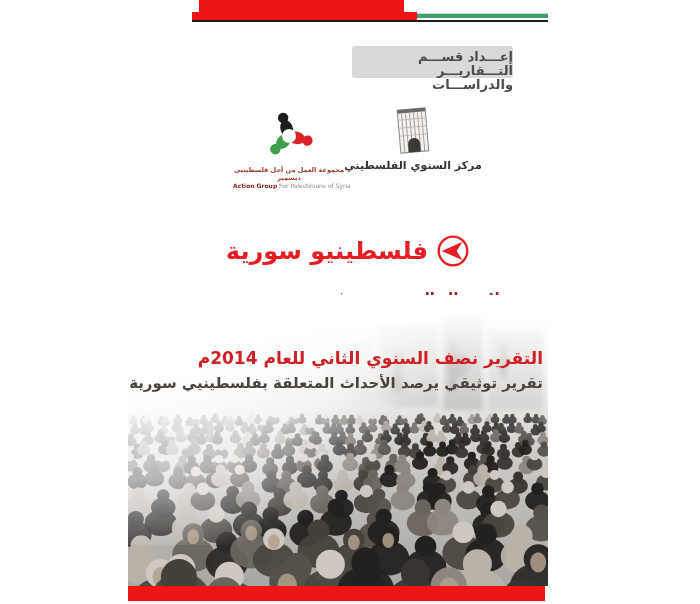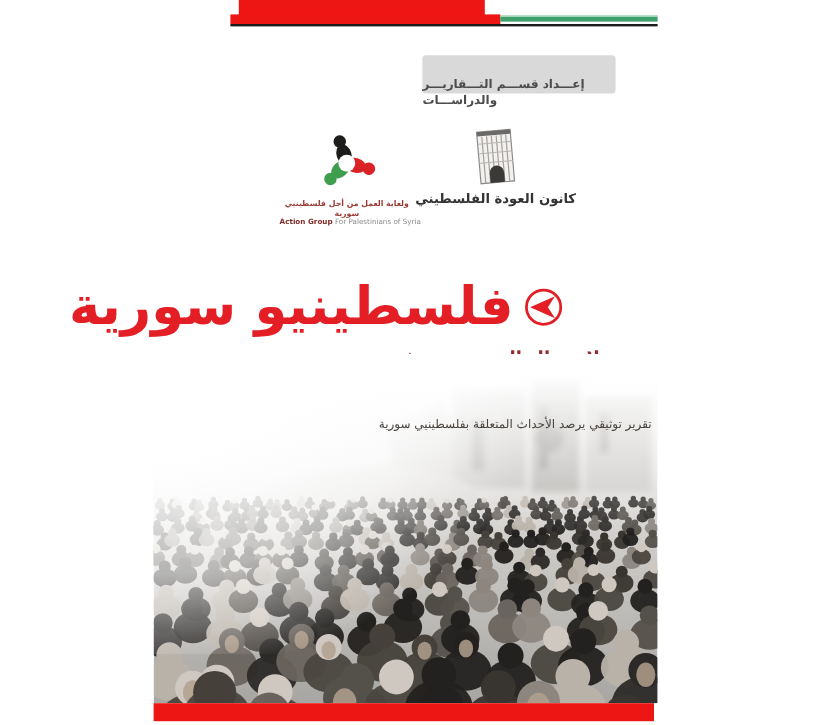--- a/index.html
+++ b/index.html
@@ -8,42 +8,42 @@
   .abs{position:absolute;}
 
   
   .banner-block{left:199px;top:0;width:205px;height:13px;background:#ee1515;}
   .banner-bar{left:192px;top:12px;width:225px;height:8px;background:#ee1515;}
   .banner-green{left:417px;top:13px;width:131px;height:4px;background:#3ea06b;border-top:1px solid #bfe3cf;}
   .banner-black{left:192px;top:19.5px;width:356px;height:2.5px;background:#1b1b1b;}
 
   
   .prepared-box{left:352px;top:46px;width:161px;height:32px;background:#d9d9d9;border-radius:3px;
-    direction:rtl;text-align:left;color:#4c4c4c;font-weight:bold;font-size:10px;line-height:14px;padding-top:18px;box-sizing:border-box;}
+    direction:rtl;text-align:right;color:#4c4c4c;font-weight:bold;font-size:13px;line-height:14px;padding-top:4px;box-sizing:border-box;}
 
   
   .ag-logo{left:233px;top:108px;width:112px;text-align:center;}
   .ag-logo .emblem{display:block;margin:0 auto 2px auto;}
   .ag-ar{direction:rtl;font-size:6.5px;font-weight:bold;color:#9b3b33;line-height:8px;}
   .ag-en{font-size:6px;color:#8a8a8a;line-height:8px;white-space:nowrap;}
   .ag-en b{color:#7e2a24;}
   .prc-logo{left:342px;top:106px;width:142px;text-align:center;}
   .prc-logo .bldg{display:block;margin:0 auto 3px auto;}
   .prc-ar{direction:rtl;font-size:11px;font-weight:bold;color:#333;line-height:13px;}
   .prc-en{font-size:9px;color:#3a3a3a;line-height:12px;white-space:nowrap;}
 
   
   .title-row{top:234px;right:230px;direction:rtl;display:flex;align-items:center;gap:8px;}
-  .main-title{font-size:44px;font-weight:bold;color:#e41e25;white-space:nowrap;line-height:1;}
+  .main-title{font-size:24px;font-weight:bold;color:#e41e25;white-space:nowrap;line-height:1;}
   .subtitle{top:289px;right:200px;direction:rtl;font-size:15px;font-weight:bold;color:#97292b;white-space:nowrap;}
 
   
   .report-text{top:347px;right:157px;direction:rtl;text-align:right;z-index:3;}
   .report-heading{font-size:17px;font-weight:bold;color:#cd2027;line-height:22px;margin-bottom:6px;white-space:nowrap;}
-  .report-line{font-size:10px;font-weight:normal;color:#4a443f;line-height:16px;white-space:nowrap;}
+  .report-line{font-size:15px;font-weight:bold;color:#4a443f;line-height:16px;white-space:nowrap;}
 
   
   .photo{left:128px;top:295px;width:420px;height:291px;overflow:hidden;z-index:1;}
   .photo svg{display:block;}
   .fade-top{left:0;top:0;right:0;height:150px;
     background:linear-gradient(180deg,#fff 0%,#fff 10%,rgba(255,255,255,.6) 45%,rgba(255,255,255,0) 100%);}
   .fade-corner{left:0;top:0;width:310px;height:250px;
     background:radial-gradient(ellipse at 0% 0%,#fff 24%,rgba(255,255,255,.65) 52%,rgba(255,255,255,0) 75%);}
 
   .bottom-bar{left:128px;top:586px;width:417px;height:15px;background:#ee1515;z-index:2;}
@@ -71,21 +71,21 @@
       <g transform="rotate(104 27 28)">
         <circle cx="27" cy="9" r="5.2" fill="#d92327"></circle>
         <ellipse cx="27" cy="20.5" rx="6.2" ry="8.8" fill="#d92327"></ellipse>
       </g>
       <g transform="rotate(226 27 28)">
         <circle cx="27" cy="9" r="5.2" fill="#3f9e4d"></circle>
         <ellipse cx="27" cy="20.5" rx="6.2" ry="8.8" fill="#3f9e4d"></ellipse>
       </g>
       <circle cx="27" cy="28" r="7" fill="#ffffff"></circle>
     </svg>
-    <div class="ag-ar">ولغاية العمل من أجل فلسطينيي سورية</div>
+    <div class="ag-ar">مجموعة العمل من أجل فلسطينيي ديسمبر</div>
     <div class="ag-en"><b>Action Group</b><span> For Palestinians of Syria</span></div>
   </div>
 
   <div class="abs prc-logo">
     <svg class="bldg" width="44" height="50" viewBox="0 0 44 50">
       <g transform="rotate(-5 22 25)">
         <rect x="8" y="3" width="28" height="43" fill="#f2f1ef" stroke="#8a8a8a" stroke-width="1"></rect>
         <rect x="8" y="3" width="28" height="3.5" fill="#6b6967"></rect>
         <g stroke="#a39f9a" stroke-width="1">
           <line x1="12" y1="7" x2="12" y2="46"></line>
@@ -96,21 +96,21 @@
             <line x1="32" y1="7" x2="32" y2="46"></line>
         </g>
         <g stroke="#b8b4af" stroke-width="0.8">
           <line x1="8" y1="13" x2="36" y2="13"></line>
             <line x1="8" y1="21" x2="36" y2="21"></line>
           <line x1="8" y1="29" x2="36" y2="29"></line>
         </g>
         <path d="M16 46 v-8 a6 6 0 0 1 12 0 v8 z" fill="#3c3a38"></path>
       </g>
     </svg>
-    <div class="prc-ar">كانون العودة الفلسطيني</div>
+    <div class="prc-ar">مركز السنوي الفلسطيني</div>
   </div>
 
   <div class="abs title-row">
     <svg width="34" height="34" viewBox="0 0 34 34">
       <circle cx="17" cy="17" r="14.3" fill="none" stroke="#e41e25" stroke-width="2.3"></circle>
       <path d="M5.8 17 L26.5 7.8 L20.6 17 L26.5 26.2 Z" fill="#e41e25"></path>
     </svg>
     <div class="main-title">فلسطينيو سورية</div>
   </div>
   <div class="abs subtitle">لا يــزال الجــرح يــنزف</div>
@@ -694,17 +694,18 @@
           <ellipse cx="320.76177656650543" cy="294.86473655700684" rx="9.9" ry="12.6" fill="#b2a08d" opacity="0.85"></ellipse>
           <ellipse cx="393.1838056743145" cy="335.6737888336182" rx="35.1" ry="28.8" fill="#38342f" opacity="0.95"></ellipse>
           <circle cx="393.1838056743145" cy="301.4737888336182" r="18" fill="#38342f"></circle>
         </g>
     </svg>
     <div class="abs fade-top"></div>
     <div class="abs fade-corner"></div>
   </div>
 
   <div class="abs report-text">
+    <div class="report-heading">التقرير نصف السنوي الثاني للعام 2014م</div>
     <div class="report-line">تقرير توثيقي يرصد الأحداث المتعلقة بفلسطينيي سورية</div>
   </div>
 
   <div class="abs bottom-bar"></div>
 </div>
 
 </body></html>

